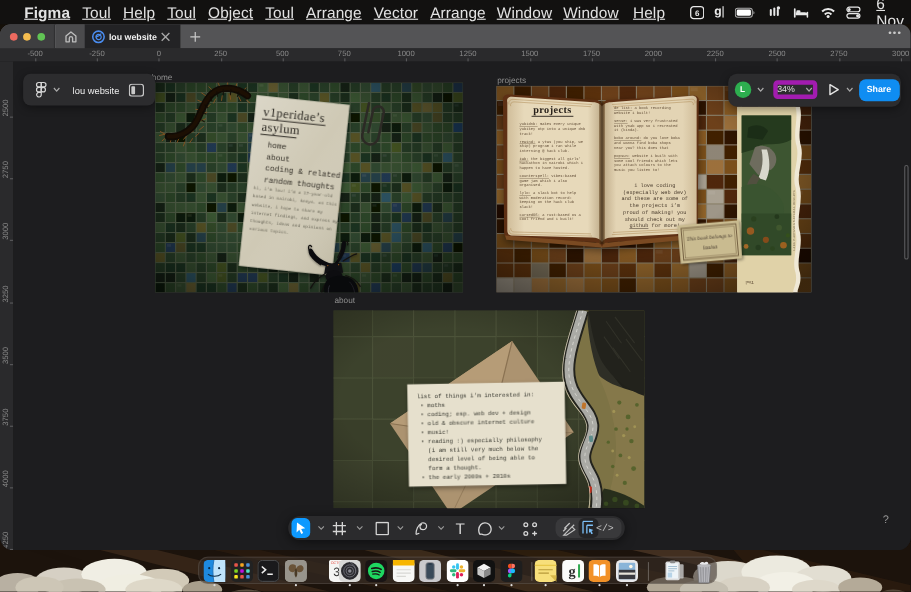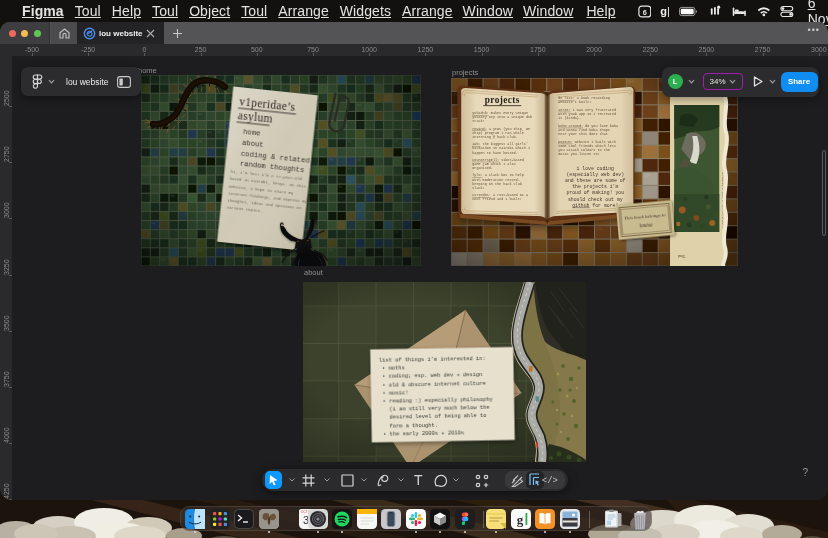--- a/index.html
+++ b/index.html
@@ -25,21 +25,21 @@
 .htick { position:absolute; bottom:0; width:1px; height:3px; background:#5a5a5c; }
 #vruler { position:absolute; left:0; top:34px; width:12px; height:444px; background:#2a2a2c; }
 .vn { position:absolute; left:5.5px; transform:translateY(-50%) rotate(-90deg); transform-origin:center; color:#8a8a8a; font-size:7px; white-space:nowrap; display:block; width:0; }
 .vtick { position:absolute; right:0; width:3px; height:1px; background:#5a5a5c; }
 #canvas { position:absolute; left:12px; top:34px; width:816px; height:444px; background:#1d1d1f; overflow:hidden; }
 .flabel { position:absolute; color:#8f8f8f; font-size:7.5px; }
 #leftpanel { position:absolute; left:21px; top:45px; width:120px; height:29px; background:#2c2c2e; border-radius:7px; display:flex; align-items:center; box-shadow:0 2px 8px rgba(0,0,0,0.4); z-index:5; }
 .lptitle { color:#ececec; font-size:8.5px; margin-left:11px; }
 #rightpanel { position:absolute; right:9.5px; top:45px; width:157px; height:29.5px; background:#2c2c2e; border-radius:8px; display:flex; align-items:center; box-shadow:0 2px 8px rgba(0,0,0,0.4); z-index:5; }
 .avatar { width:15px; height:15px; border-radius:50%; background:#2dae4f; color:#fff; font-size:7.5px; font-weight:bold; display:flex; align-items:center; justify-content:center; margin-left:6px; }
-.zoombox { width:40px; height:17px; border:1px solid #a21caf; border-radius:4px; margin-left:8px; display:flex; align-items:center; justify-content:center; gap:3px; color:#e2e2e2; font-size:8px; }
+.zoombox { width:40px; height:17px; border:4px solid #a21caf; border-radius:4px; margin-left:8px; display:flex; align-items:center; justify-content:space-between; gap:3px; color:#e2e2e2; font-size:8px; }
 .sharebtn { width:37px; height:20.5px; background:#0f8df2; border-radius:6px; color:#fff; font-size:8px; font-weight:bold; display:flex; align-items:center; justify-content:center; margin-left:5px; }
 #toolbar { position:absolute; left:262px; top:446.5px; width:306px; height:22.5px; background:#2b2b2d; border-radius:11px; box-shadow:0 2px 10px rgba(0,0,0,0.5); z-index:5; }
 .movebtn { position:absolute; left:2.5px; top:2.5px; width:17.5px; height:17.5px; background:#0d99ff; border-radius:5px; display:flex; align-items:center; justify-content:center; }
 .chv { position:absolute; top:9.5px; }
 .ticon { position:absolute; top:5px; }
 .devgroup { position:absolute; right:3px; top:2px; width:60px; height:18.5px; background:#39393b; border-radius:7px; }
 .devmid { position:absolute; left:21px; top:0.5px; width:17.5px; height:17.5px; background:#242426; border-radius:5px; display:flex; align-items:center; justify-content:center; }
 #helpq { position:absolute; right:20px; bottom:22px; color:#9a9a9a; font-size:10px; z-index:4; }
 #scrollthumb { position:absolute; right:2.5px; top:128px; width:3.5px; height:86px; border:1px solid #5c5c5e; border-radius:2.5px; z-index:4; }
 #wallsvg { position:absolute; left:0; top:492px; }
@@ -54,21 +54,21 @@
  <svg class="apple" width="13" height="15" viewBox="0 0 13 15">
       <path fill="#e8e8e8" d="M10.8 7.9c0-1.6.9-2.9 2.1-3.6-.8-1.1-2-1.8-3.4-1.8-1.4-.1-2.7.8-3.4.8-.7 0-1.8-.8-3-.8C1.6 2.5 0 4.3 0 7.1c0 1.7.4 3.4 1.1 4.9.6 1.3 1.5 2.8 2.7 2.8 1.1 0 1.5-.7 2.9-.7 1.3 0 1.7.7 2.9.7 1.2 0 2-1.3 2.7-2.6.5-.9.8-1.8 1-2.8-1.5-.6-2.5-2-2.5-3.5zM8.4 1.6C9 .9 9.4 0 9.3-1c-.9.1-1.9.6-2.5 1.3-.6.6-1 1.6-.9 2.5 1 .1 1.9-.4 2.5-1.2z"></path>
     </svg>
  <span class="mi b">Figma</span>
     <span class="mi">Toul</span>
     <span class="mi">Help</span>
     <span class="mi">Toul</span>
     <span class="mi">Object</span>
     <span class="mi">Toul</span>
     <span class="mi">Arrange</span>
-    <span class="mi">Widgets</span>
+    <span class="mi">Vector</span>
     <span class="mi">Arrange</span>
  <div class="mright">
   <span class="mi">Window</span>
       <span class="mi" style="margin-left:10px">Window</span>
       <span class="mi" style="margin-left:13px">Help</span>
   <svg width="15" height="15" viewBox="0 0 15 15" style="margin-left:22px">
         <rect x="1" y="1.5" width="13" height="12" rx="3" fill="none" stroke="#e8e8e8" stroke-width="1.3"></rect>
         <text x="7.5" y="10.8" font-size="8" font-weight="bold" fill="#e8e8e8" text-anchor="middle" font-family="Liberation Sans">6</text>
       </svg>
   <span style="font-size:11px;color:#eee;font-weight:bold;margin-left:9px">g<span style="font-weight:normal">|</span></span>

